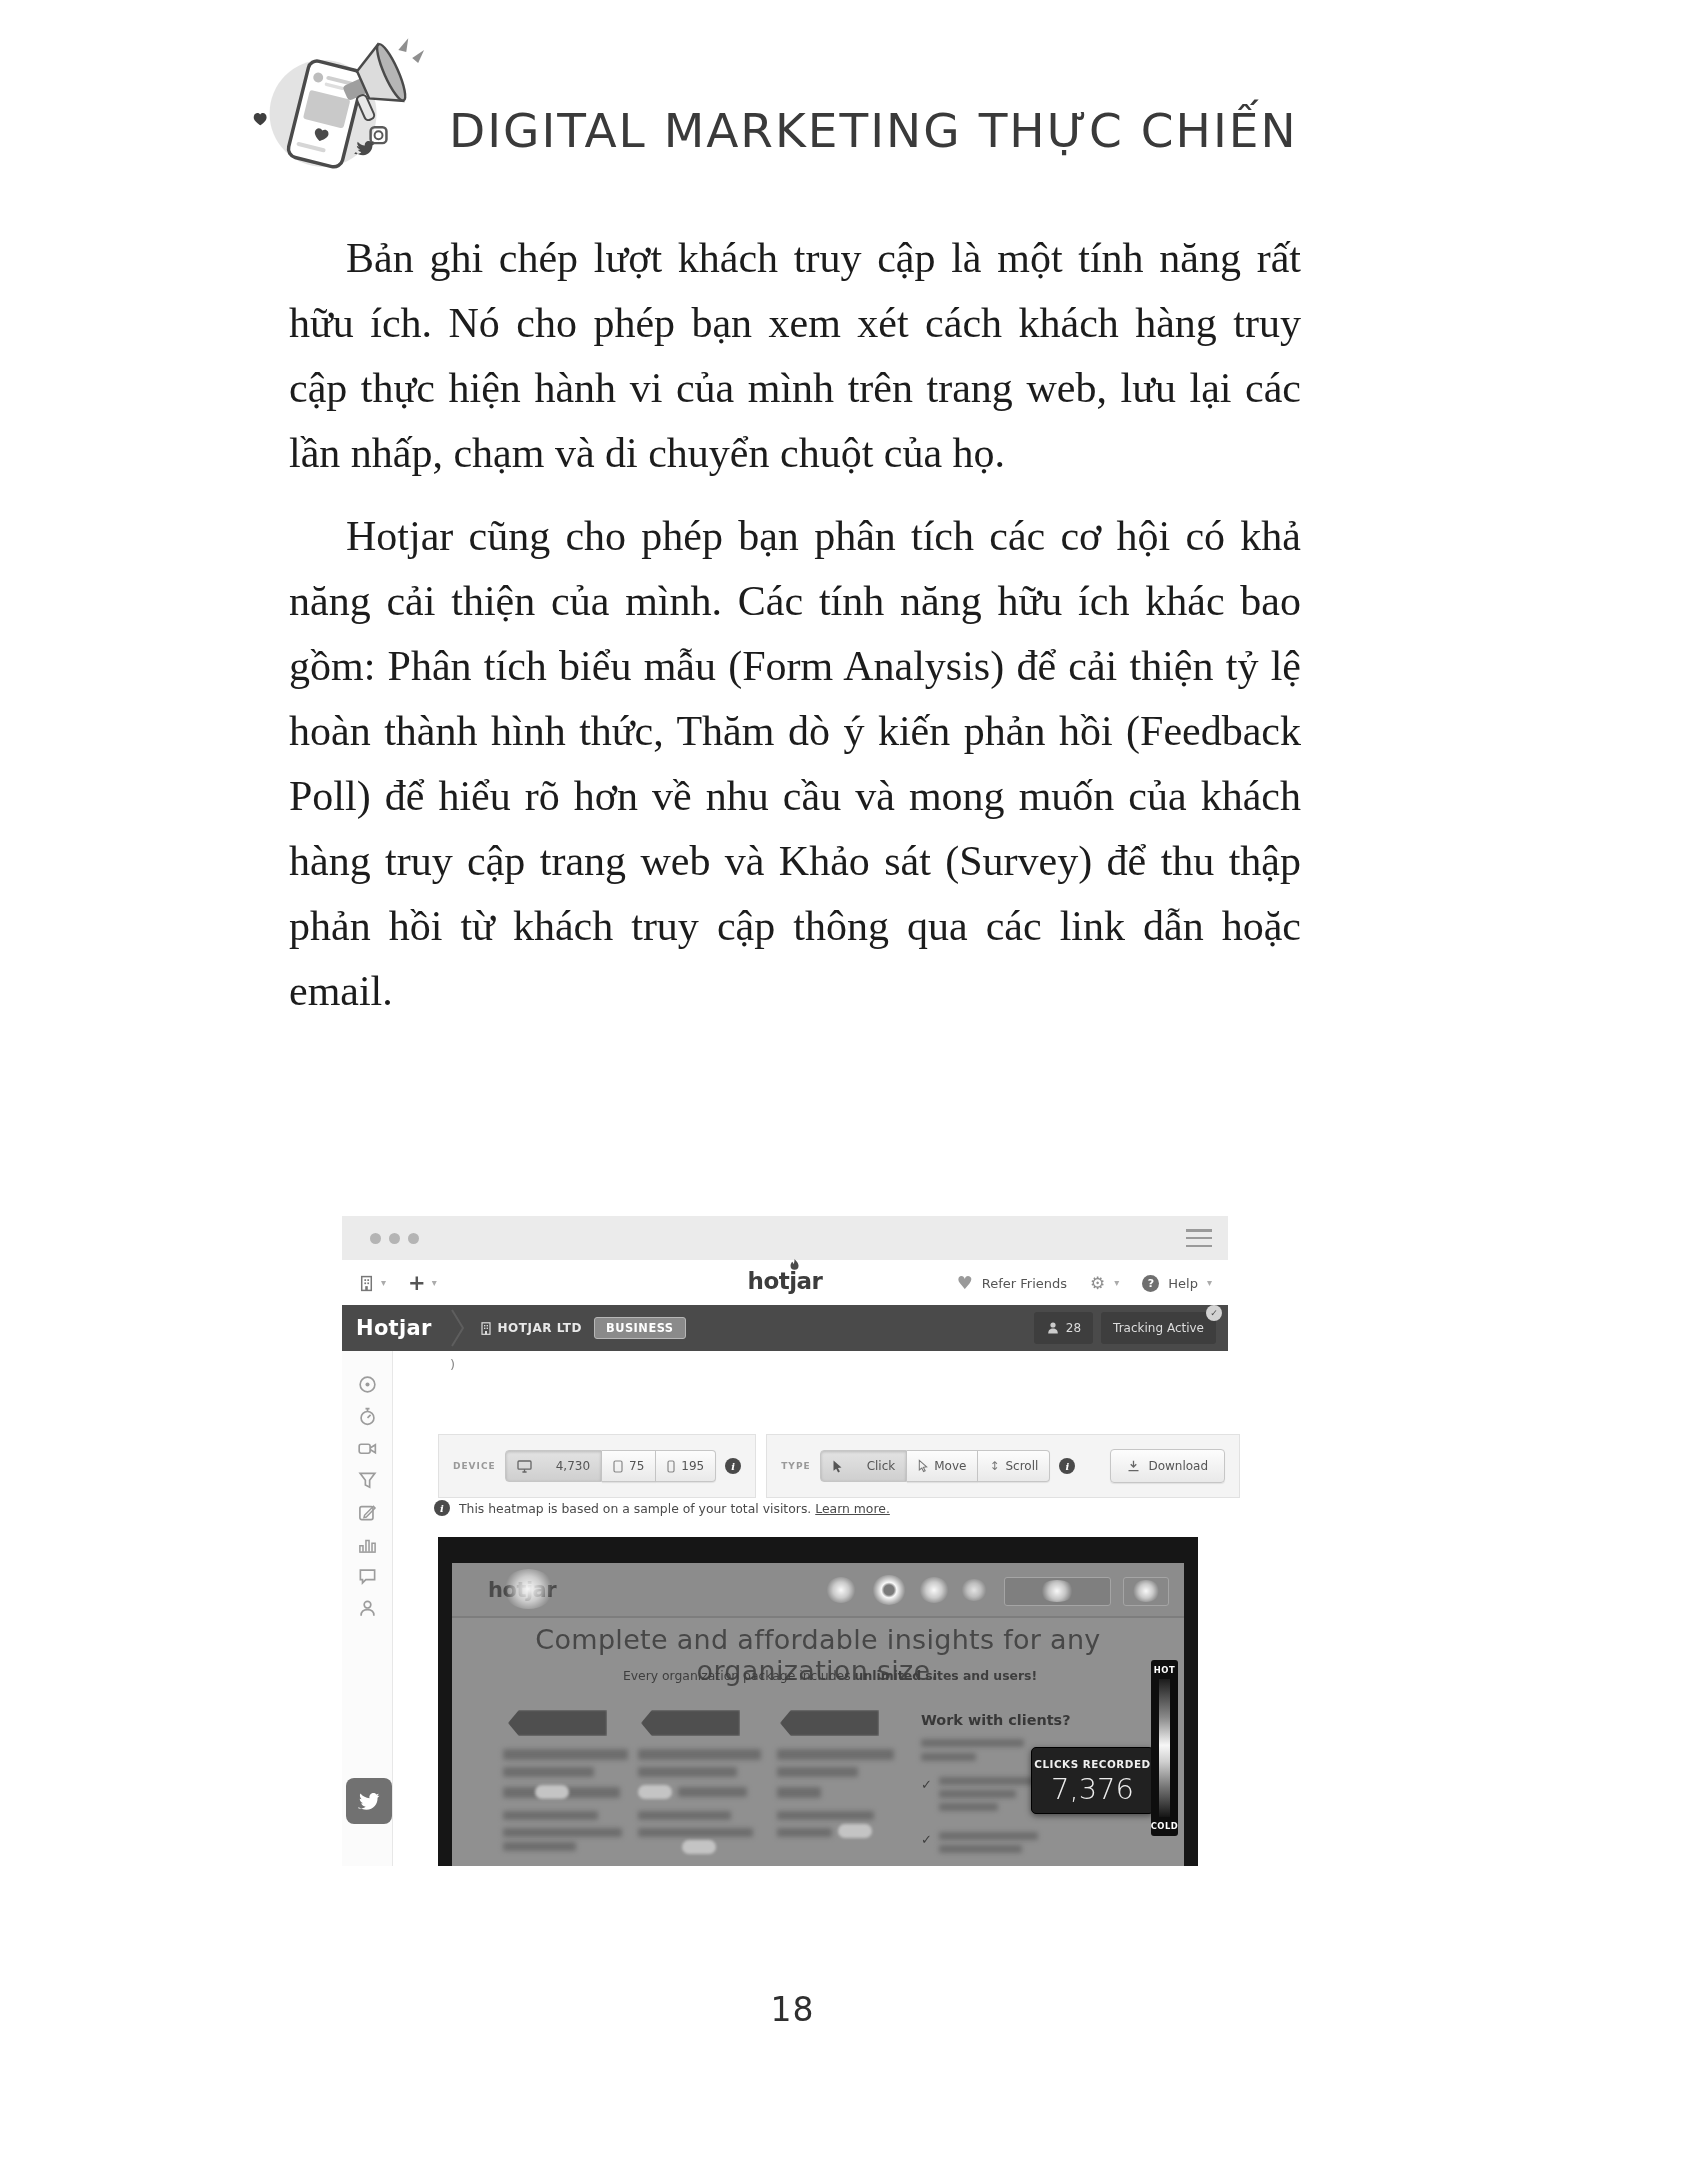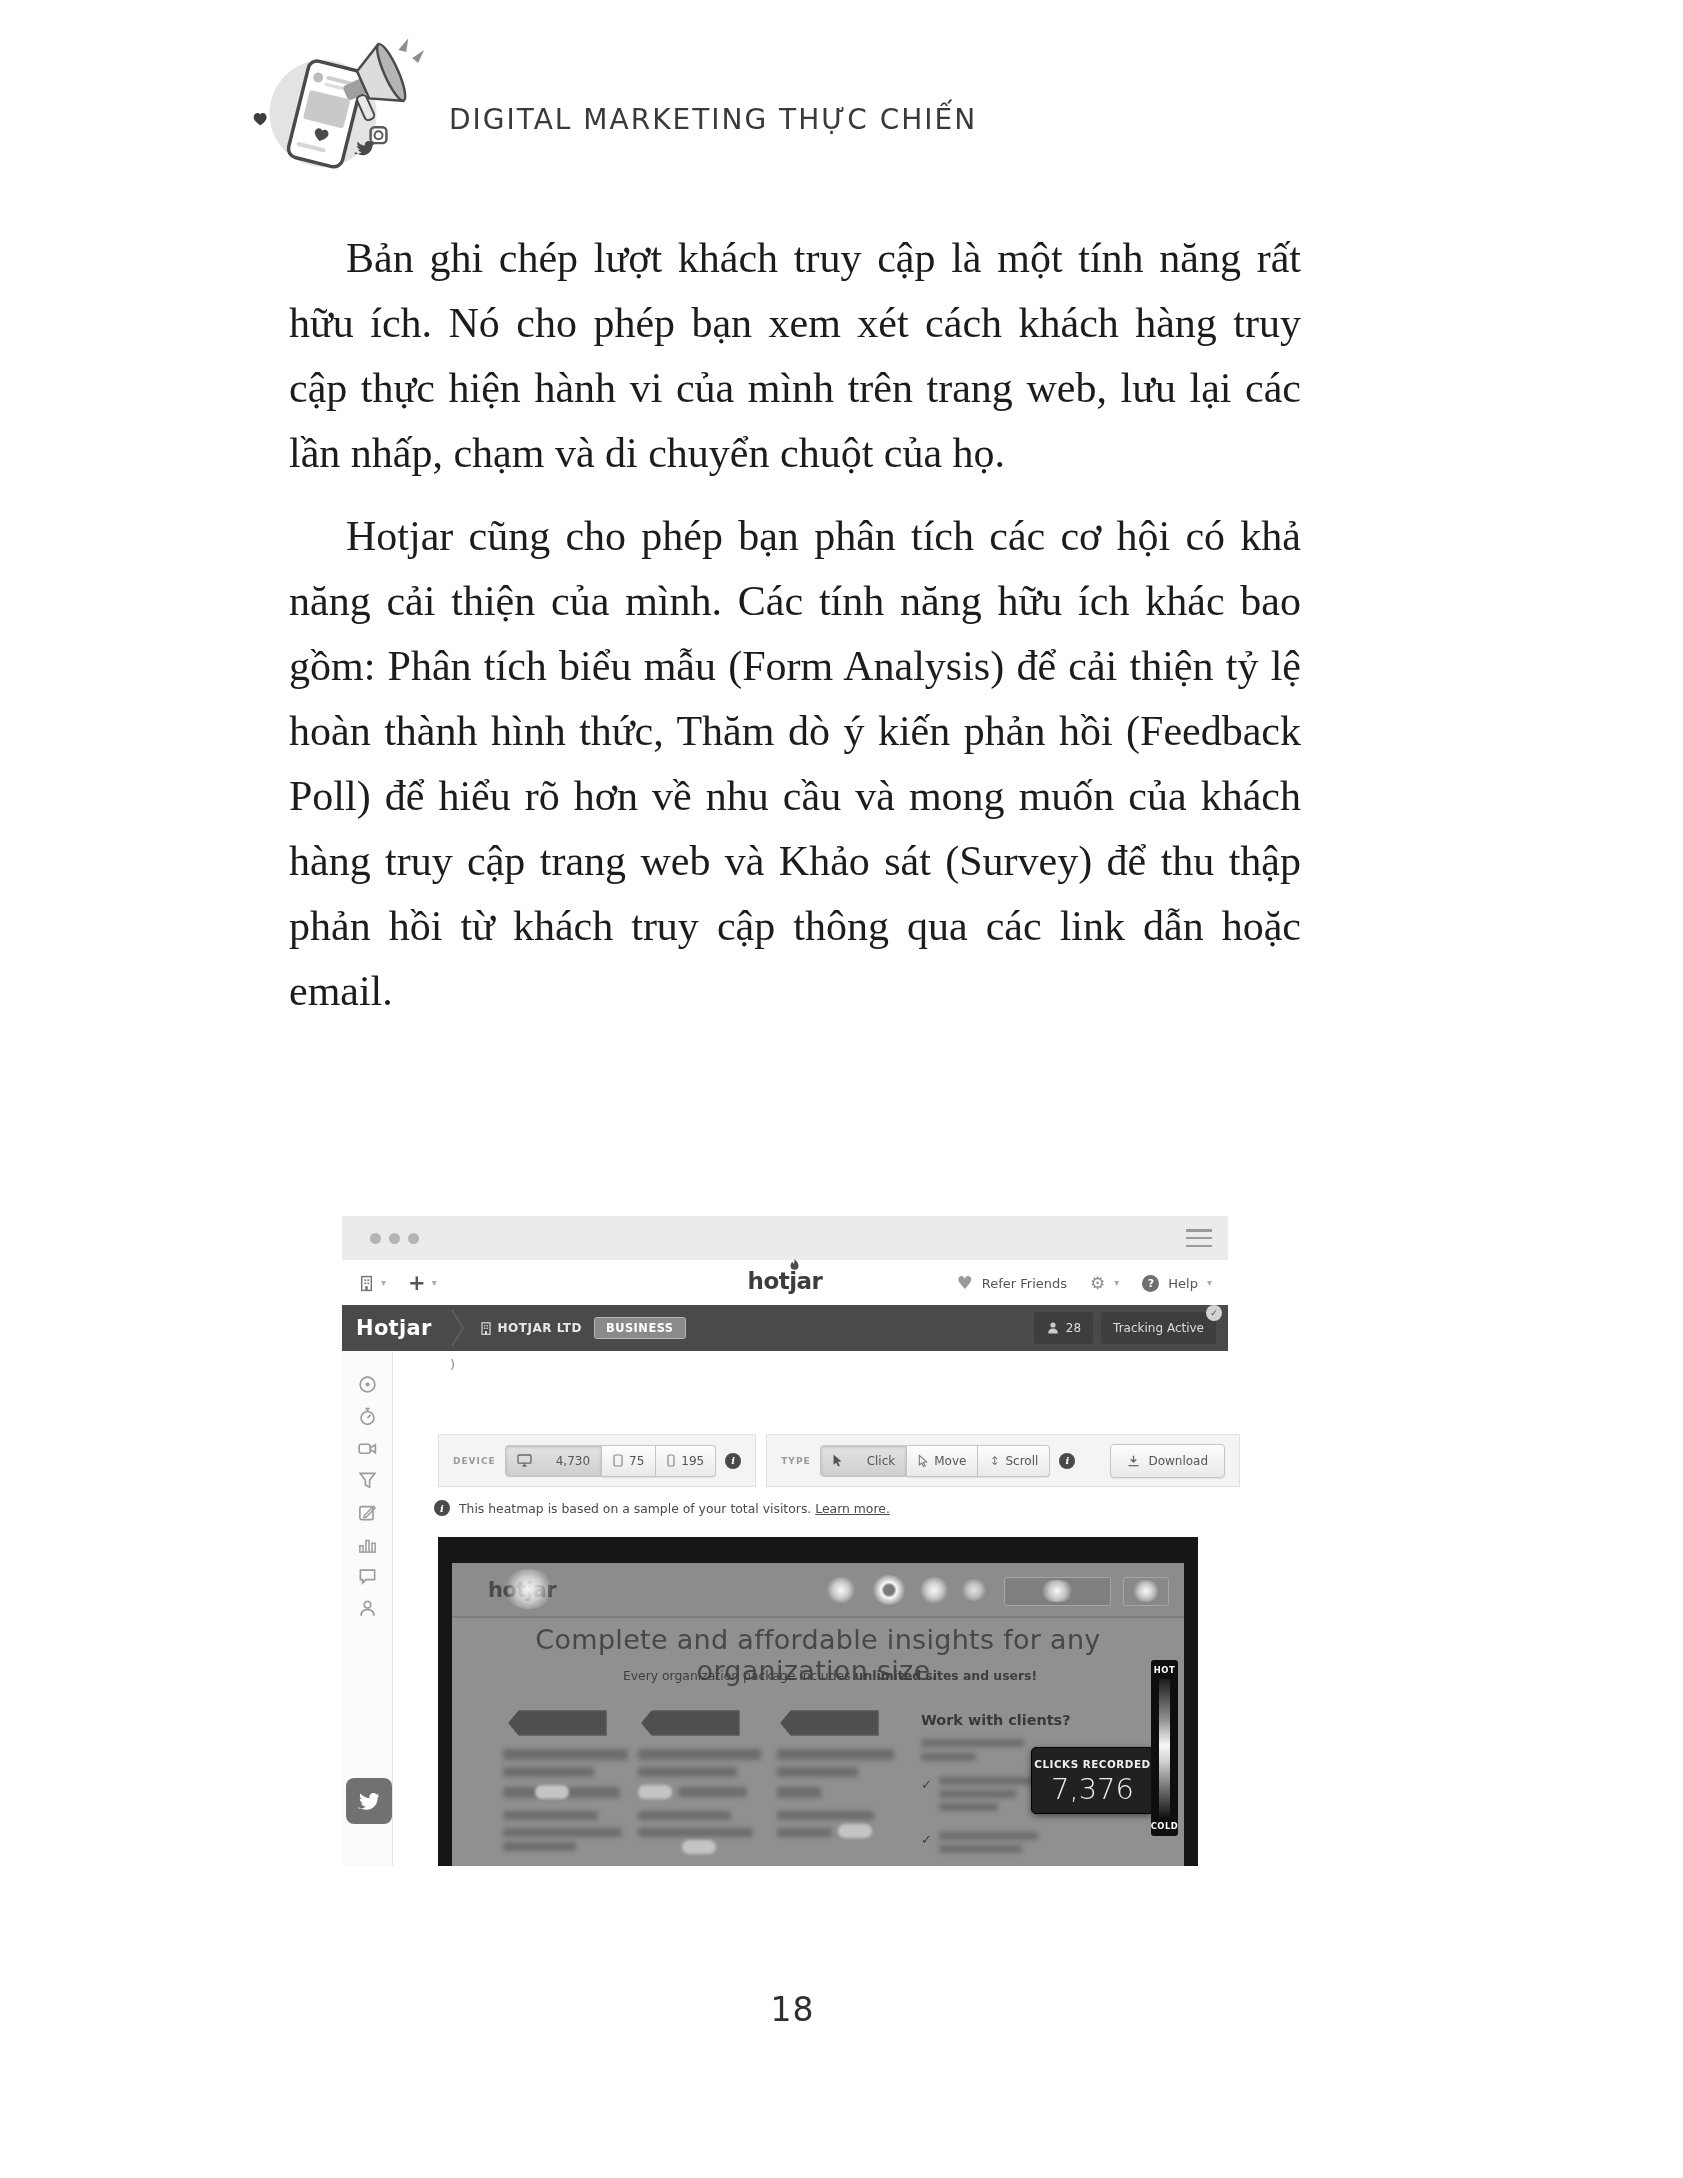--- a/index.html
+++ b/index.html
@@ -1,19 +1,19 @@
 <!DOCTYPE html>
 <html><head>
 <meta charset="utf-8">
 <style>
   html,body{margin:0;padding:0;background:#ffffff;}
   .page{position:relative;width:1683px;height:2178px;background:#fff;overflow:hidden;font-family:"DejaVu Sans",sans-serif;}
 
   
-  .hdr-title{position:absolute;left:449px;top:103px;font-size:28px;letter-spacing:2px;color:#3a3a3a;font-family:"DejaVu Sans",sans-serif;}
+  .hdr-title{position:absolute;left:449px;top:103px;font-size:47px;letter-spacing:2px;color:#3a3a3a;font-family:"DejaVu Sans",sans-serif;}
   .logo-illu{position:absolute;left:224px;top:36px;width:210px;height:137px;}
 
   
   .booktext{position:absolute;left:289px;top:226px;width:1012px;font-family:Liberation Serif, serif;font-size:42px;line-height:65px;color:#1c1c1c;text-align:justify;}
   .booktext p{margin:0 0 18px 0;text-indent:57px;}
 
   .pageno{position:absolute;top:1990px;left:723px;width:139px;text-align:center;font-size:33px;color:#2f2f2f;letter-spacing:1px;}
 
   
   .shot{position:absolute;left:342px;top:1216px;width:886px;height:649px;font-family:"DejaVu Sans",sans-serif;}
@@ -50,21 +50,21 @@
   .tw-btn{position:absolute;left:4px;bottom:42px;width:46px;height:46px;border-radius:8px;background:#717171;display:flex;align-items:center;justify-content:center;}
   .collapse{position:absolute;left:57px;top:6px;color:#888;font-size:13px;}
 
   .content{position:absolute;left:51px;top:0;right:0;height:100%;}
   .bc-row{position:absolute;left:45px;top:22px;height:42px;display:flex;align-items:center;gap:12px;}
   .bc-link{font-size:13px;color:#666;text-decoration:underline;}
   .bc-chev{font-size:17px;color:#999;}
   .bc-title{font-size:21px;color:#424242;}
   .share-btn{margin-left:14px;background:#757575;border-radius:4px;color:#fff;font-size:12px;display:flex;align-items:center;gap:7px;padding:7px 15px;}
 
-  .filter-panel{position:absolute;left:45px;top:83px;width:762px;height:53px;display:flex;gap:10px;}
+  .filter-panel{position:absolute;left:45px;top:83px;width:762px;height:64px;display:flex;gap:10px;}
   .fbox{background:#f4f4f4;border:1px solid #e1e1e1;box-sizing:border-box;display:flex;align-items:center;padding:0 14px;gap:9px;}
   .flabel{font-size:9px;letter-spacing:1px;color:#999;font-weight:bold;}
   .seg{display:flex;}
   .seg-btn{height:30px;display:flex;align-items:center;gap:6px;padding:0 11px;font-size:12px;color:#555;background:linear-gradient(#fdfdfd,#e9e9e9);border:1px solid #c6c6c6;border-left-width:0;box-shadow:0 1px 1px rgba(0,0,0,.08);}
   .seg-btn:first-child{border-left-width:1px;border-radius:4px 0 0 4px;gap:24px;}
   .seg-btn:last-child{border-radius:0 4px 4px 0;}
   .seg-btn.active{background:linear-gradient(#e3e3e3,#cfcfcf);box-shadow:inset 0 1px 3px rgba(0,0,0,.18);}
   .info-dot{width:16px;height:16px;border-radius:50%;background:#4a4a4a;color:#fff;font-size:10px;font-style:italic;font-weight:bold;font-family:"DejaVu Serif",serif;display:flex;align-items:center;justify-content:center;flex:none;}
   .dl-btn{height:32px;display:flex;align-items:center;gap:8px;padding:0 16px;font-size:12px;color:#555;background:linear-gradient(#fdfdfd,#e9e9e9);border:1px solid #c6c6c6;border-radius:4px;box-shadow:0 1px 1px rgba(0,0,0,.08);margin-left:26px;}
   .scroll-ic{font-size:12px;color:#777;}

